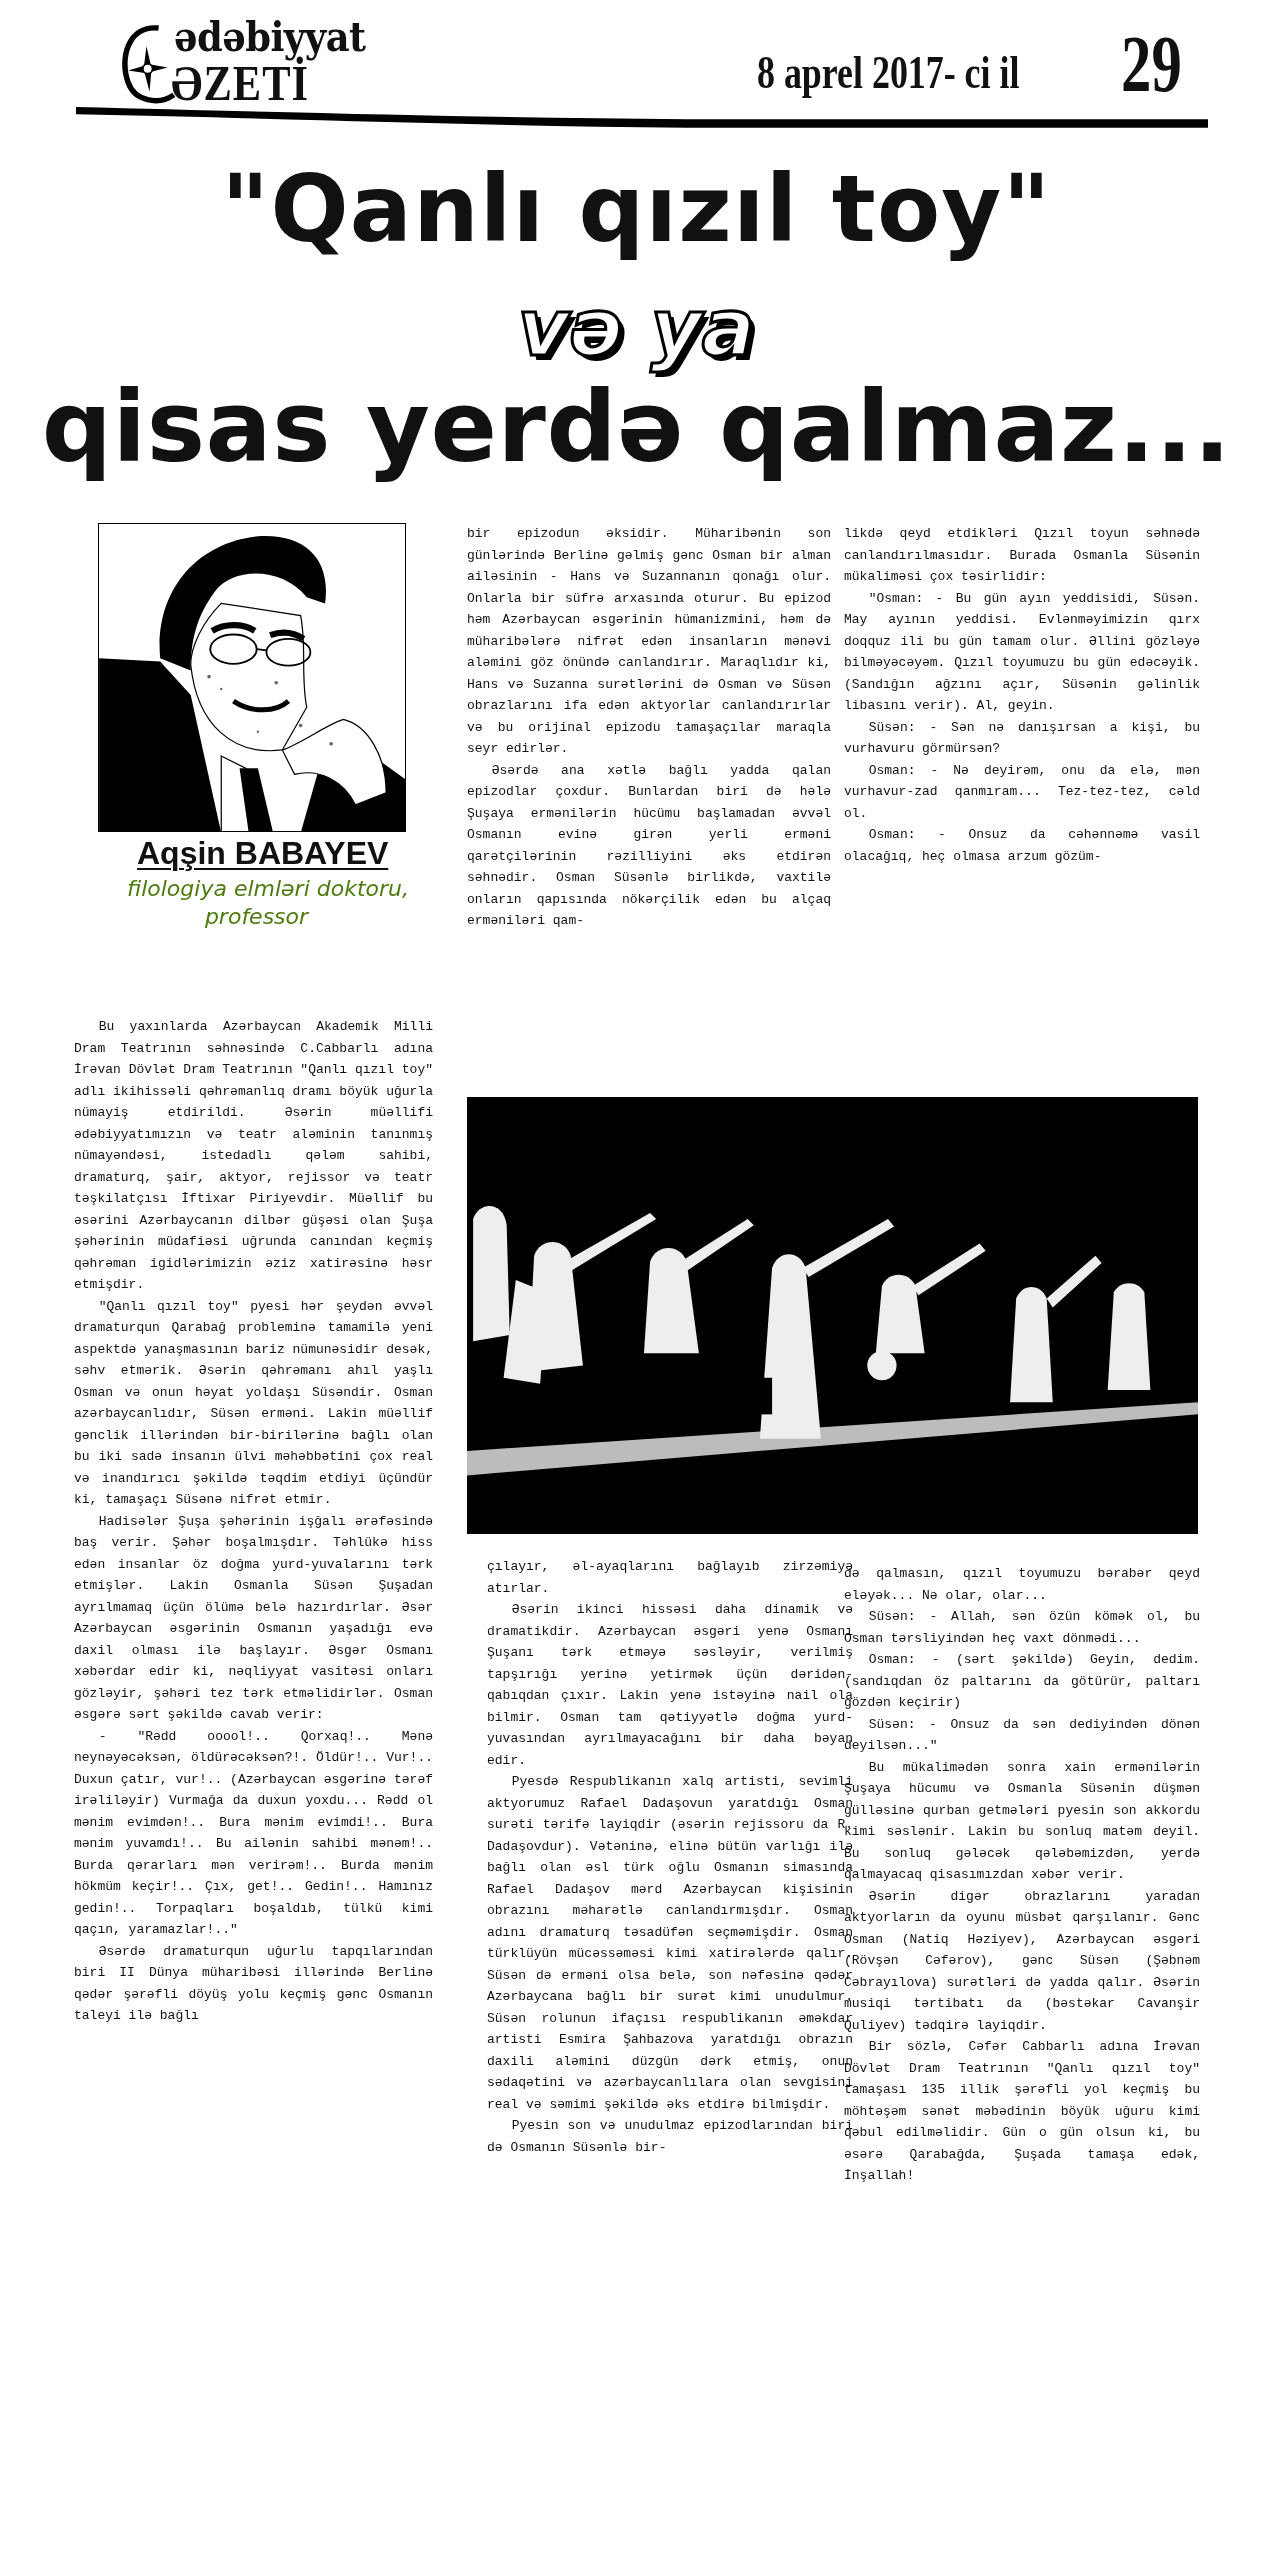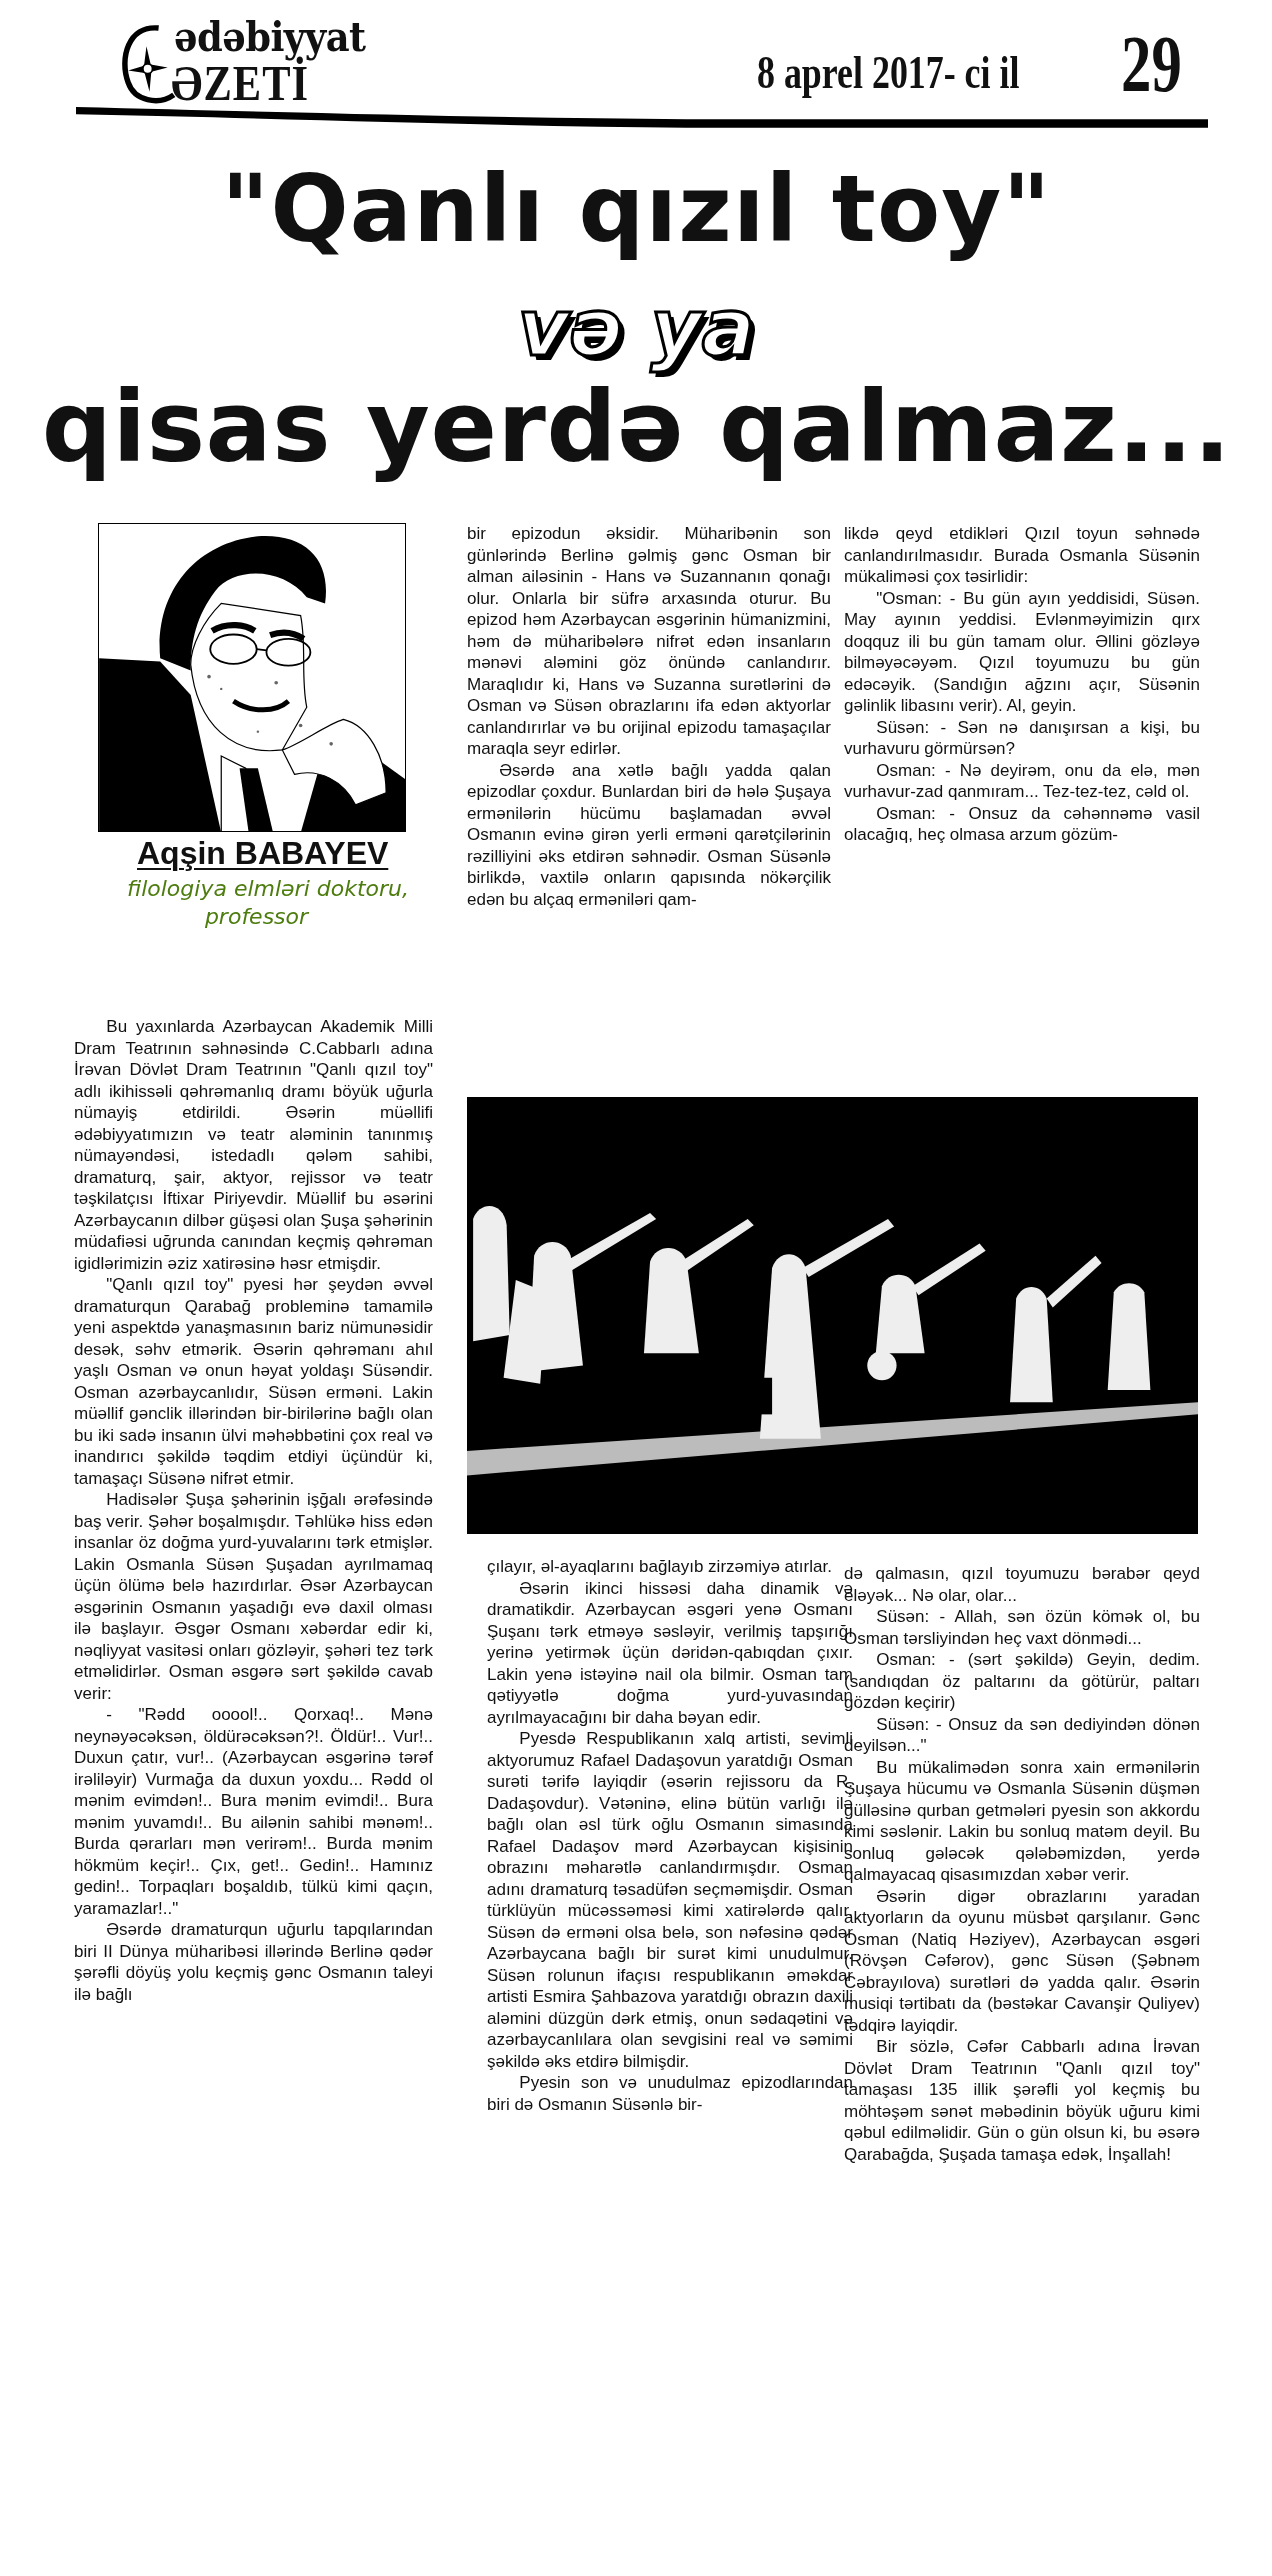--- a/index.html
+++ b/index.html
@@ -22,21 +22,21 @@
   .headline-3 { top: 378px; font-size: 98px; letter-spacing: 0.6px; }
 
   
   .author-photo { position: absolute; left: 98px; top: 523px; width: 308px; height: 309px; border: 1.2px solid #000; overflow: hidden; background: #fff; }
   .author-name { position: absolute; left: 137px; top: 835px; font-family: Liberation Sans, sans-serif; font-weight: bold; font-size: 32px; text-decoration: underline; text-decoration-thickness: 2.4px; text-underline-offset: 3.7px; white-space: nowrap; }
   .author-title { position: absolute; left: 98px; width: 317px; text-align: center; font-style: italic; font-size: 22px; line-height: 29px; font-family: "DejaVu Sans", sans-serif; font-weight: normal; color: #4d7c0f; }
   .author-title.l1 { top: 874px; left: 122px; width: 287px; text-align: right; }
   .author-title.l2 { top: 902px; }
 
   
-  .col { position: absolute; font-family: Liberation Sans, sans-serif; font-size: 17px; line-height: 21.5px; text-align: justify; color: #111; hyphens: manual; }
+  .col { position: absolute; font-family: Liberation Mono, monospace; font-size: 13px; line-height: 21.5px; text-align: justify; color: #111; hyphens: manual; }
   .col p { text-indent: 1.9em; }
   .col p.noindent { text-indent: 0; }
   .col-left { left: 74px; top: 1016px; width: 359px; }
   .col-mid-top { left: 467px; top: 523px; width: 364px; }
   .col-right-top { left: 844px; top: 523px; width: 356px; }
   .col-mid-bottom { left: 487px; top: 1556px; width: 366px; }
   .col-right-bottom { left: 844px; top: 1563px; width: 356px; }
 
   .stage-photo { position: absolute; left: 467px; top: 1097px; width: 731px; height: 437px; background: #000; overflow: hidden; }
   .stage-photo svg { width: 100%; height: 100%; display: block; }

